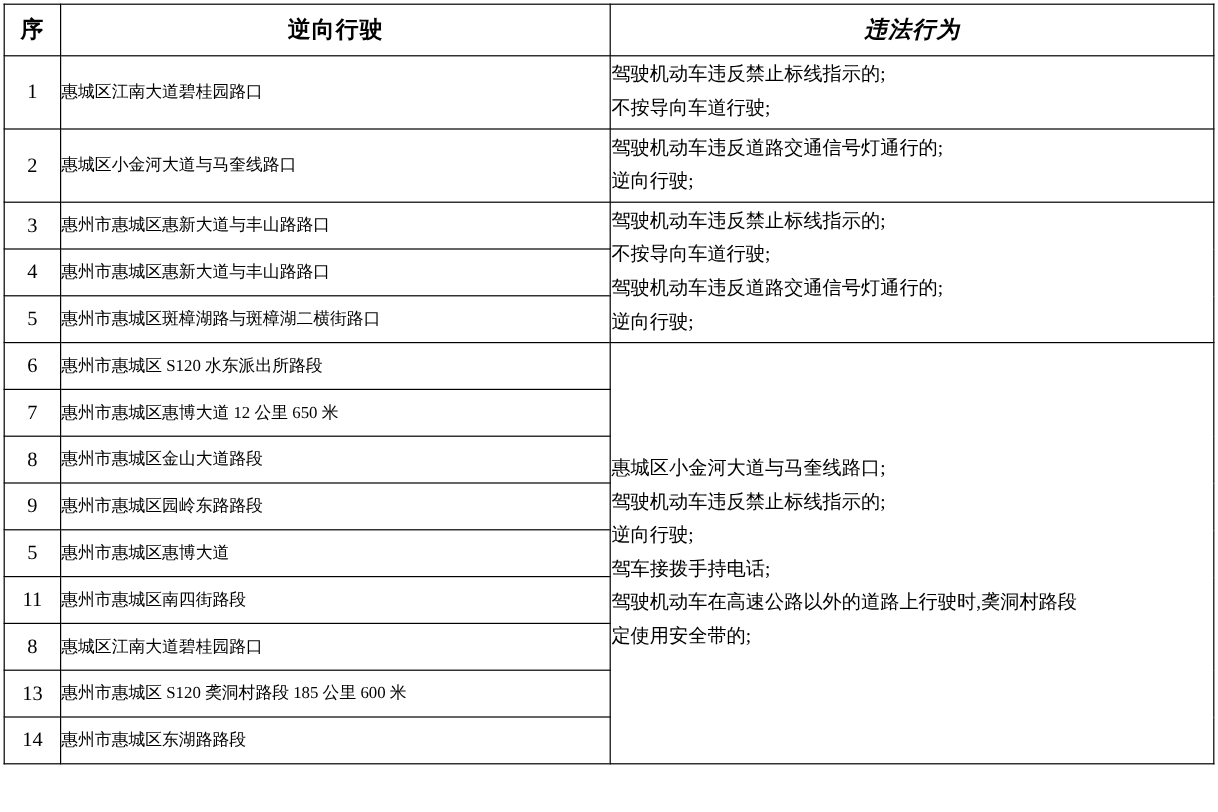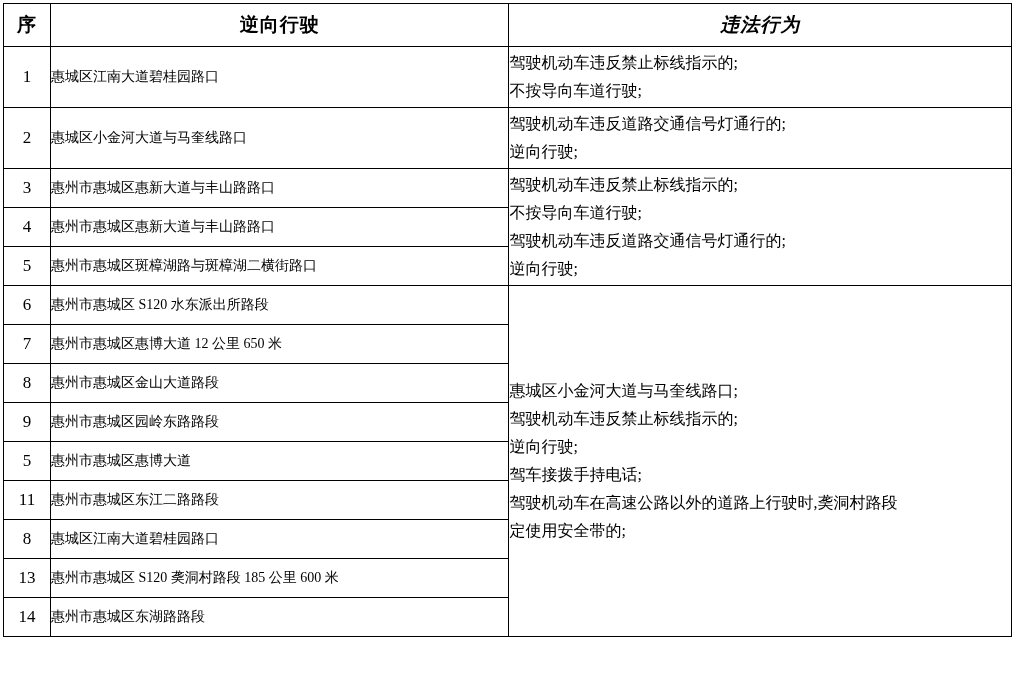--- a/index.html
+++ b/index.html
@@ -146,21 +146,21 @@
       <tr>
         <td class="idx">9</td>
         <td class="loc">惠州市惠城区园岭东路路段</td>
       </tr>
       <tr>
         <td class="idx">5</td>
         <td class="loc">惠州市惠城区惠博大道</td>
       </tr>
       <tr>
         <td class="idx">11</td>
-        <td class="loc">惠州市惠城区东江二路路段</td>
+        <td class="loc">惠州市惠城区南四街路段</td>
       </tr>
       <tr>
         <td class="idx">8</td>
         <td class="loc">惠城区江南大道碧桂园路口</td>
       </tr>
       <tr>
         <td class="idx">13</td>
         <td class="loc">惠州市惠城区 S120 䶮洞村路段 185 公里 600 米</td>
       </tr>
       <tr>

